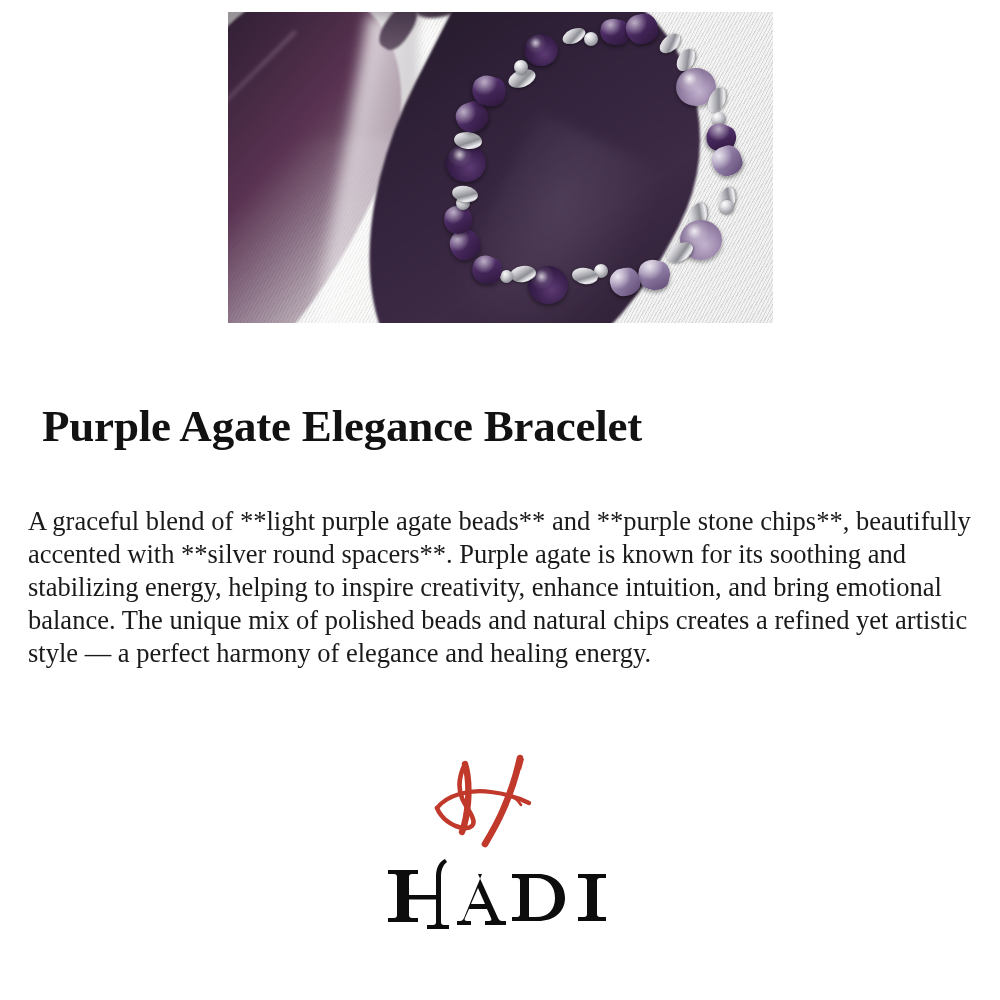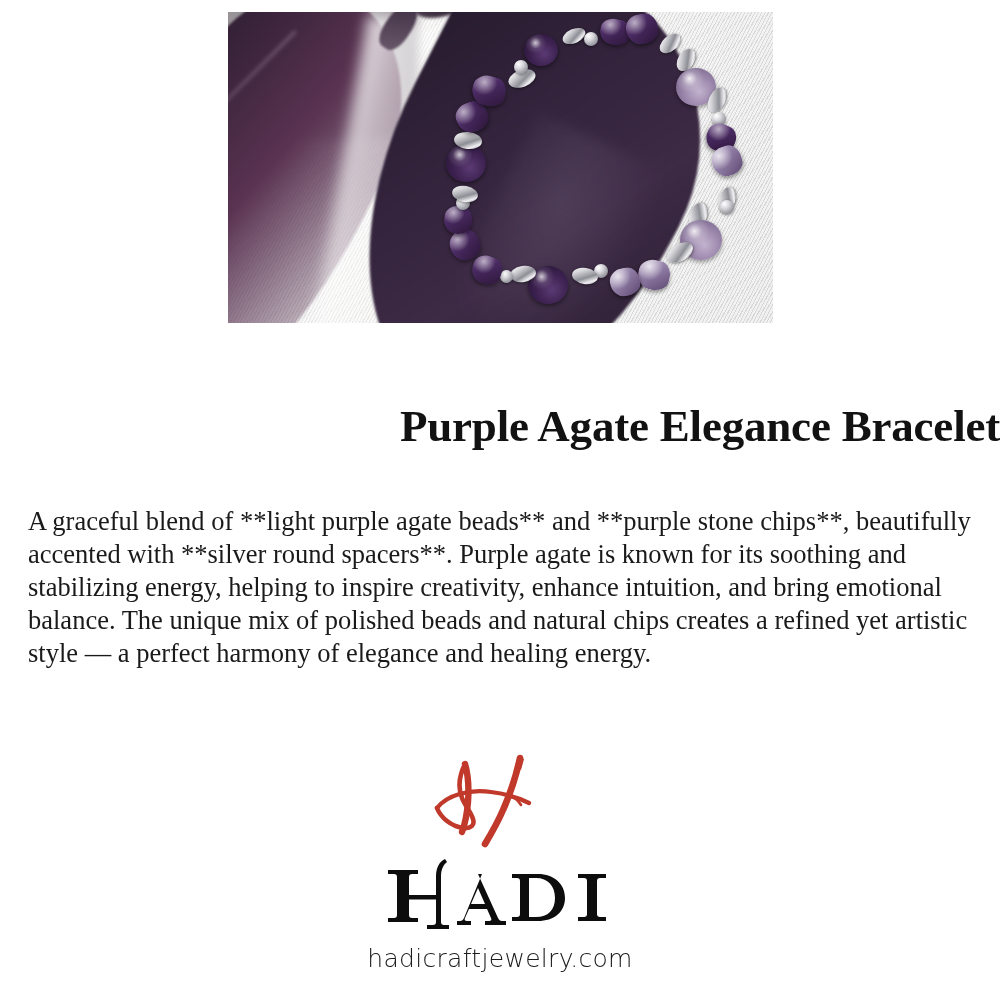--- a/index.html
+++ b/index.html
@@ -162,27 +162,28 @@
     background:
       radial-gradient(circle at 32% 28%, #ffffff 0%, #dcdce1 30%, #9a9aa2 70%, #6a6a73 100%);
     box-shadow: 0 1px 3px rgba(0,0,0,.45);
   }
 
   
   .product-title {
     position: absolute;
     left: 0; right: 0;
     top: 372px;
-    text-align: right;
+    text-align: left;
     font-family: "Liberation Serif", "DejaVu Serif", serif;
     font-weight: bold;
     font-size: 45px;
     letter-spacing: -0.2px;
     color: #121212;
     line-height: 1.08;
+    padding-left: 42px;
   }
 
   .product-description {
     position: absolute;
     left: 28px;
     right: 28px;
     top: 478px;
     text-align: left;
     font-family: "Liberation Serif", "DejaVu Serif", serif;
     font-size: 26.5px;
@@ -327,16 +328,15 @@
           <path d="M128 22 h26 c16 0 27 10 27 24 s-11 23-27 23 h-26 v-4 h5 c2 0 3-1 3-3 V29
                    c0-2-1-3-3-3 h-5 z
                    M145 26 v39 h7 c12 0 19-7 19-19 s-7-20-19-20 z"></path>
 
           <path d="M194 22 h28 v4 h-6 c-2 0-3 1-3 3 v33 c0 2 1 3 3 3 h6 v4 h-28 v-4 h6
                    c2 0 3-1 3-3 V29 c0-2-1-3-3-3 h-6 z"></path>
         </g>
       </svg>
     </div>
 
-    <div class="site-url">hadicraftjewelry.com</div>
   </div>
 
 </div>
 
 </body></html>

